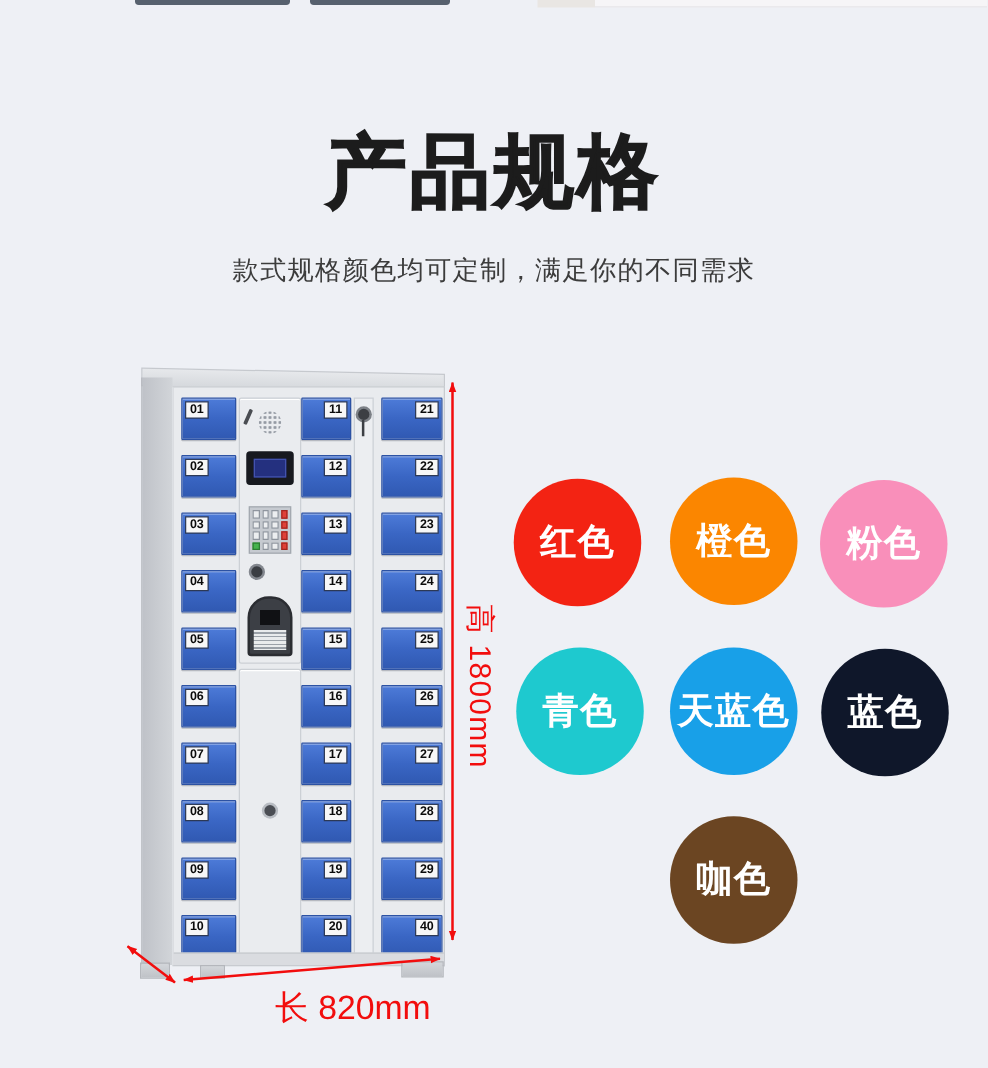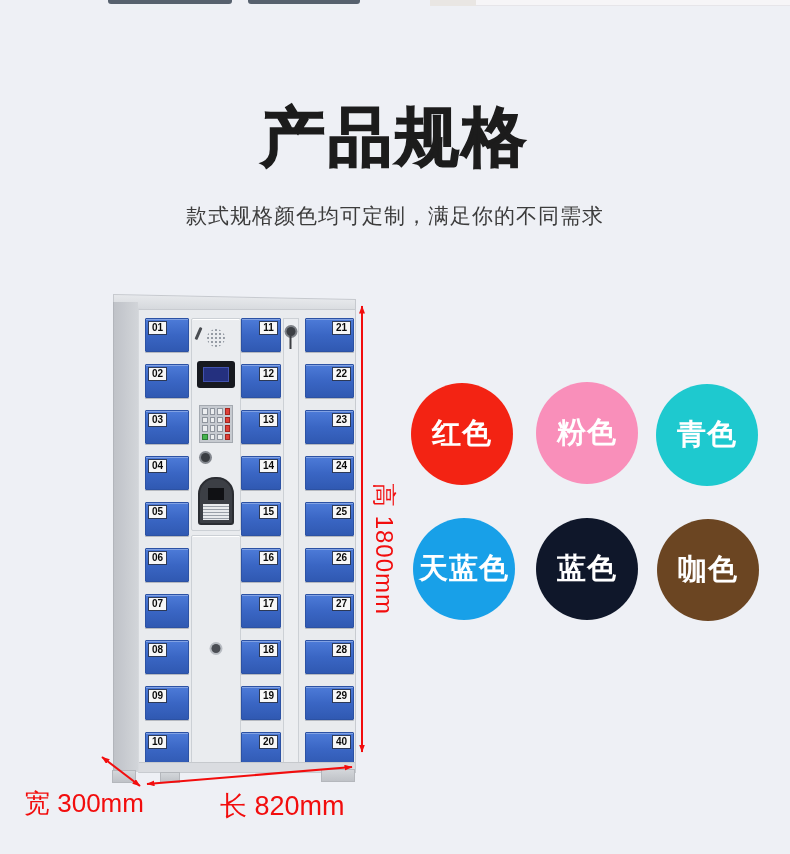--- a/index.html
+++ b/index.html
@@ -280,27 +280,29 @@
       <marker id="ah" markerWidth="9" markerHeight="8" refX="7.5" refY="3" orient="auto-start-reverse" markerUnits="userSpaceOnUse">
         <path d="M0,0 L8,3 L0,6 Z" fill="#f20d0d"></path>
       </marker>
     </defs>
     <line x1="362" y1="306" x2="362" y2="752" stroke="#f20d0d" stroke-width="2" marker-start="url(#ah)" marker-end="url(#ah)"></line>
     <line x1="102" y1="757" x2="140" y2="786" stroke="#f20d0d" stroke-width="2" marker-start="url(#ah)" marker-end="url(#ah)"></line>
     <line x1="147" y1="784" x2="352" y2="767" stroke="#f20d0d" stroke-width="2" marker-start="url(#ah)" marker-end="url(#ah)"></line>
   </svg>
 
   <div class="dim dim-h">高 1800mm</div>
-  <div class="dim dim-w">宽 300mm</div>
   <div class="dim dim-l">长 820mm</div>
 
   <div class="swatches">
       <div class="swatch" style="background: rgb(243, 35, 19);">
       <span class="swatch-label">红色</span>
     </div>
+      <div class="swatch" style="background: rgb(251, 134, 0);">
+      <span class="swatch-label">橙色</span>
+    </div>
       <div class="swatch" style="background: rgb(249, 143, 186); text-align: center;">
       <span class="swatch-label">粉色</span>
     </div>
       <div class="swatch" style="background: rgb(30, 201, 207);">
       <span class="swatch-label">青色</span>
     </div>
       <div class="swatch" style="background: rgb(24, 160, 232);">
       <span class="swatch-label">天蓝色</span>
     </div>
       <div class="swatch" style="background: #0f172a;">

